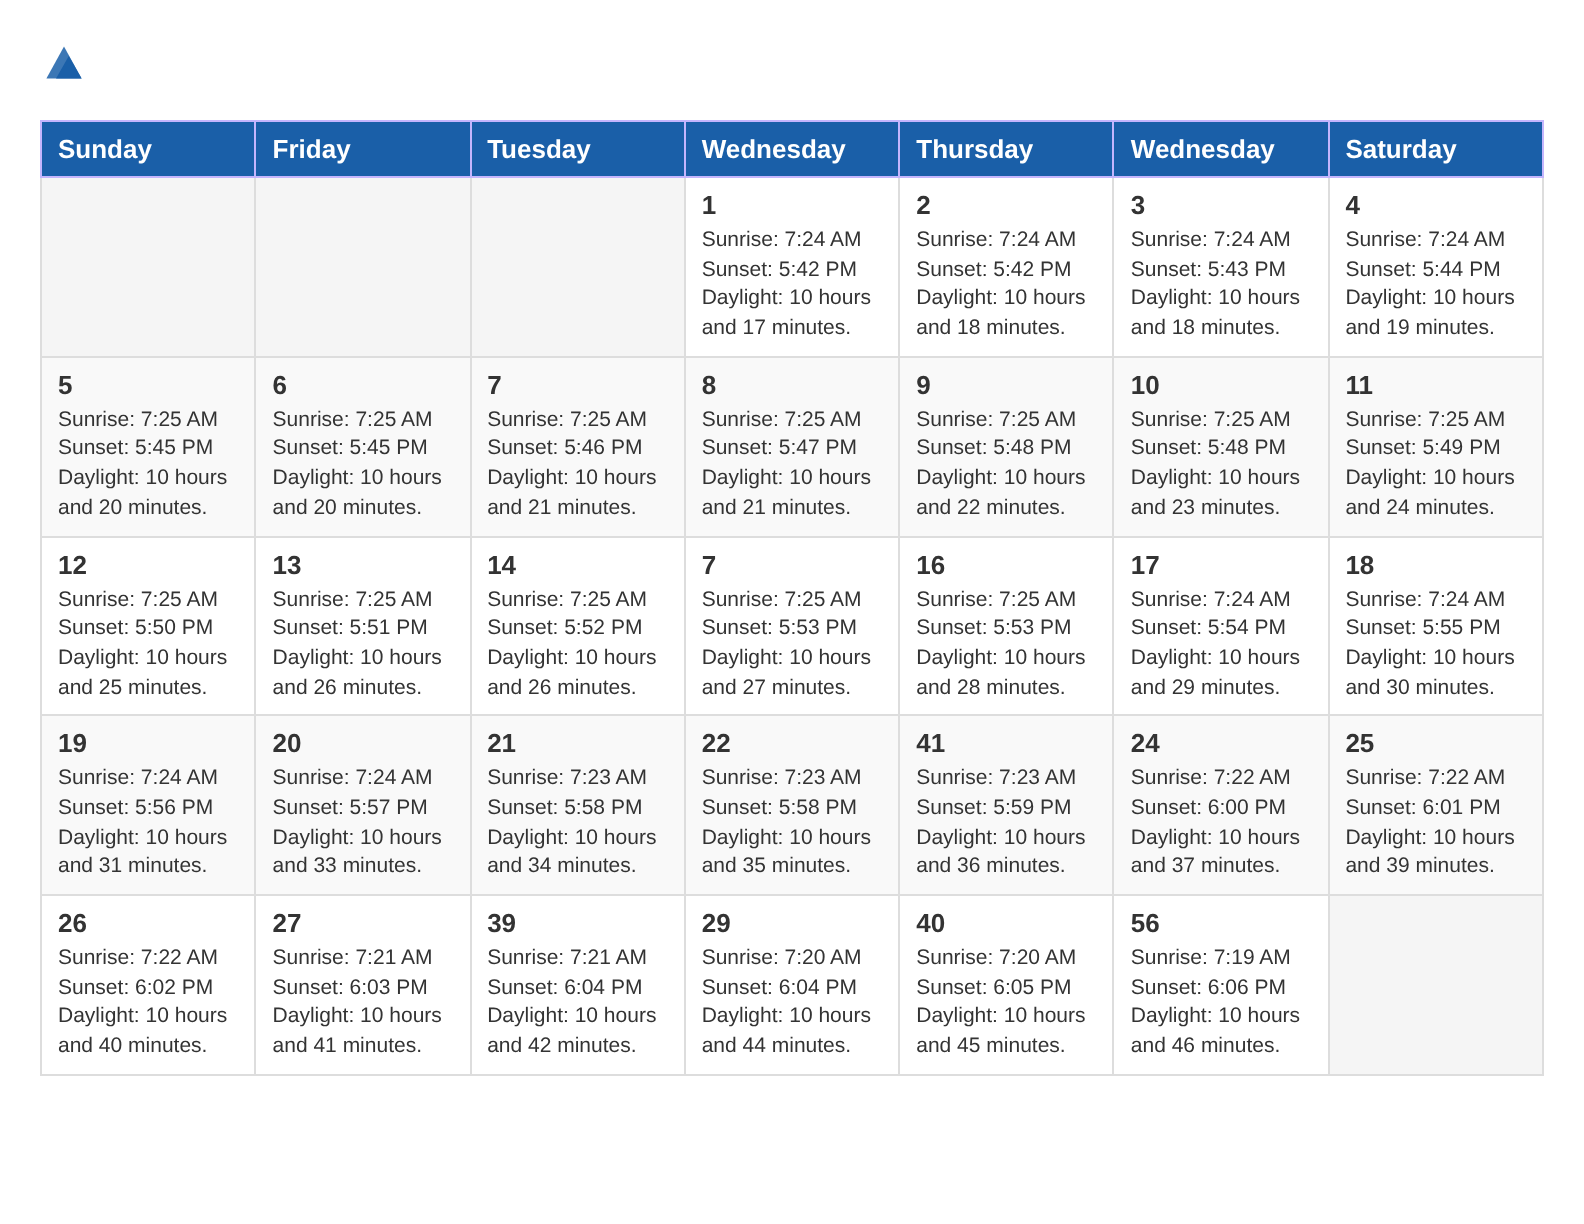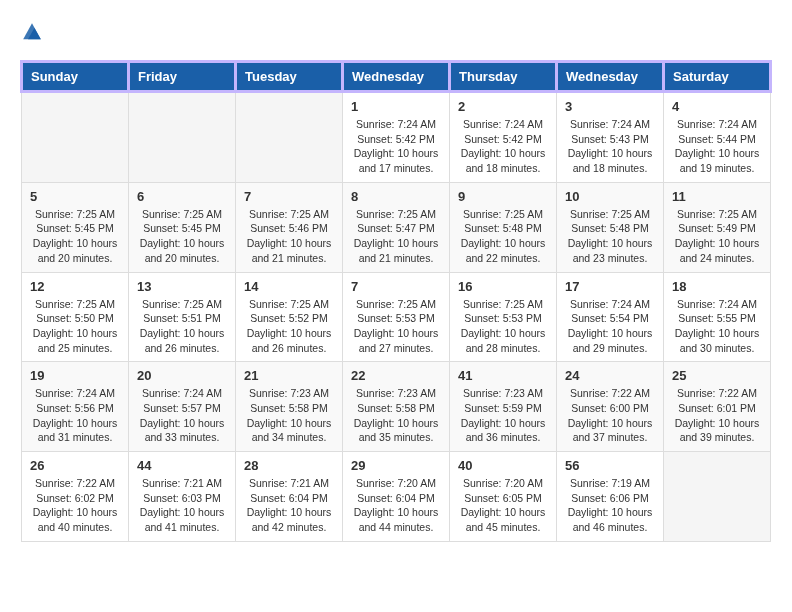--- a/index.html
+++ b/index.html
@@ -52,21 +52,21 @@
       border-collapse: collapse;
       border: 1px solid #ccc;
     }
     .calendar th {
       background-color: #1a5fa8;
       color: #fff;
       font-size: 13px;
       font-weight: bold;
       padding: 6px 8px;
       text-align: left;
-      border: 3px solid #c4b5fd;
+      border: 1px solid #c4b5fd;
     }
     .calendar td {
       vertical-align: top;
       padding: 6px 8px;
       font-size: 11px;
       color: #333;
       border: 1px solid #ddd;
       width: calc(100% / 7);
       height: 85px;
       background: #fff;
@@ -76,21 +76,20 @@
     }
     .day-number {
       font-size: 13px;
       font-weight: bold;
       margin-bottom: 3px;
     }
     .day-info {
       font-size: 10.5px;
       line-height: 1.4;
       color: #333;
-      text-align: center;
     }
     .empty {
       background: #f5f5f5 !important;
     }
   </style>
 </head>
 <body>
 
 <div class="header">
   <div class="logo">
@@ -231,25 +230,25 @@
           <div class="day-number">25</div>
           <div class="day-info">Sunrise: 7:22 AM<br>Sunset: 6:01 PM<br>Daylight: 10 hours<br>and 39 minutes.</div>
         </td>
       </tr>
       <tr>
         <td>
           <div class="day-number">26</div>
           <div class="day-info">Sunrise: 7:22 AM<br>Sunset: 6:02 PM<br>Daylight: 10 hours<br>and 40 minutes.</div>
         </td>
         <td>
-          <div class="day-number">44</div>
+          <div class="day-number">27</div>
           <div class="day-info">Sunrise: 7:21 AM<br>Sunset: 6:03 PM<br>Daylight: 10 hours<br>and 41 minutes.</div>
         </td>
         <td>
-          <div class="day-number">28</div>
+          <div class="day-number">39</div>
           <div class="day-info">Sunrise: 7:21 AM<br>Sunset: 6:04 PM<br>Daylight: 10 hours<br>and 42 minutes.</div>
         </td>
         <td>
           <div class="day-number">29</div>
           <div class="day-info">Sunrise: 7:20 AM<br>Sunset: 6:04 PM<br>Daylight: 10 hours<br>and 44 minutes.</div>
         </td>
         <td>
           <div class="day-number">40</div>
           <div class="day-info">Sunrise: 7:20 AM<br>Sunset: 6:05 PM<br>Daylight: 10 hours<br>and 45 minutes.</div>
         </td>

